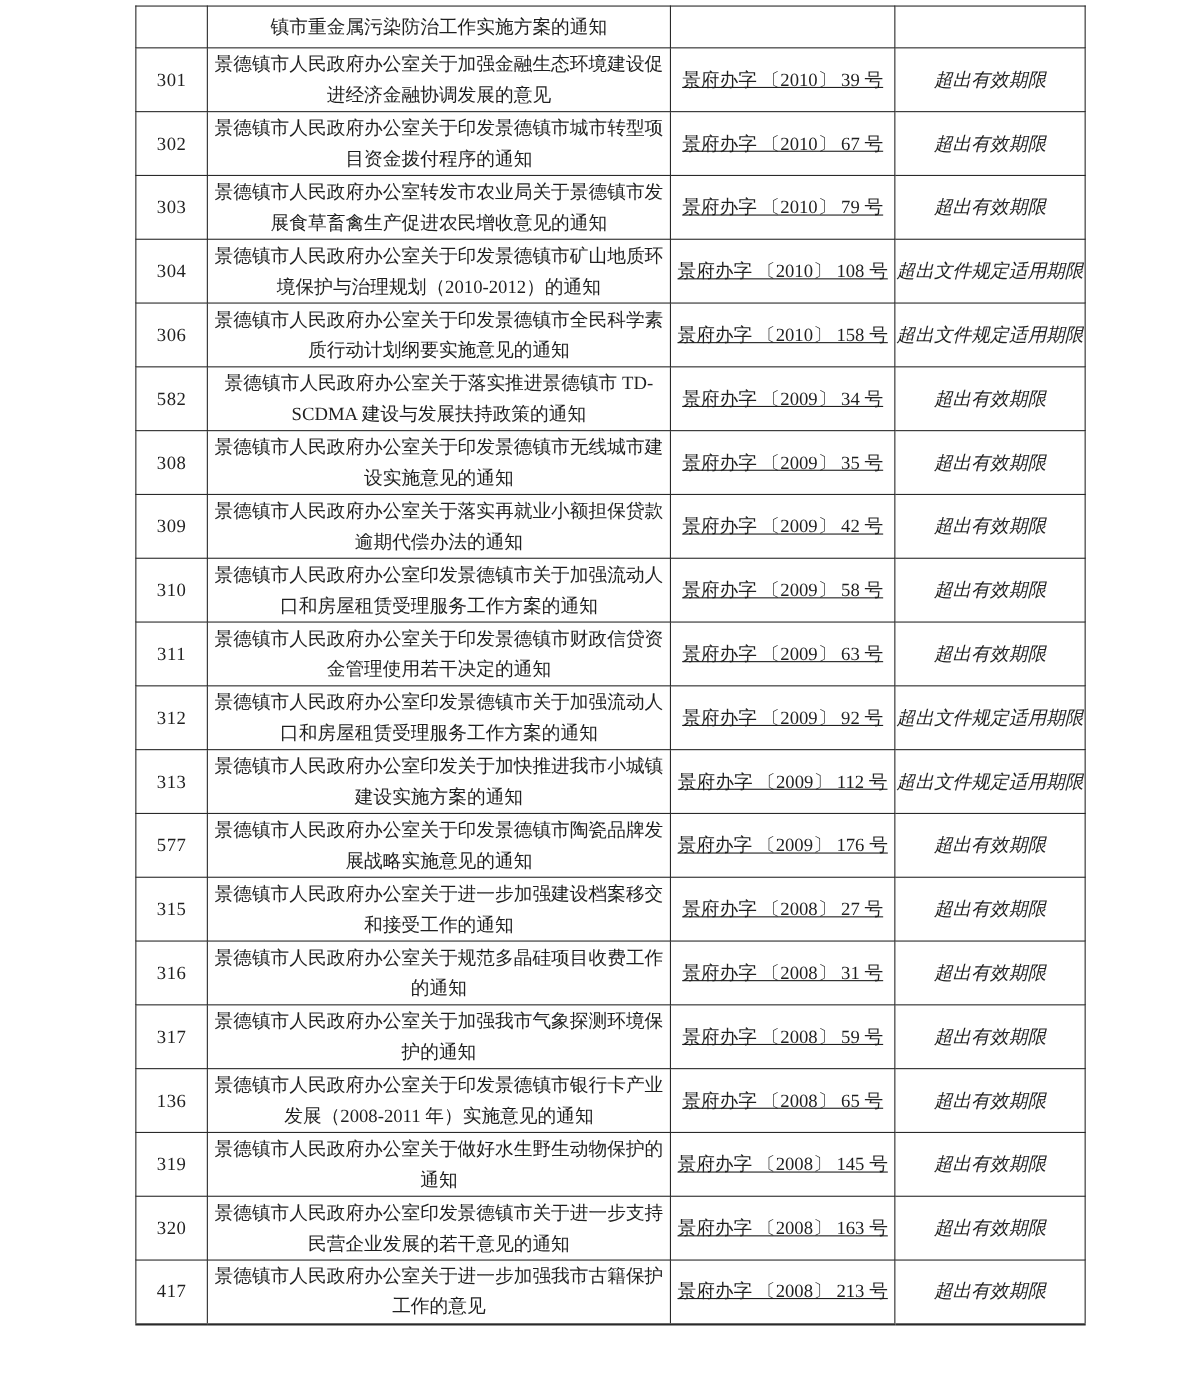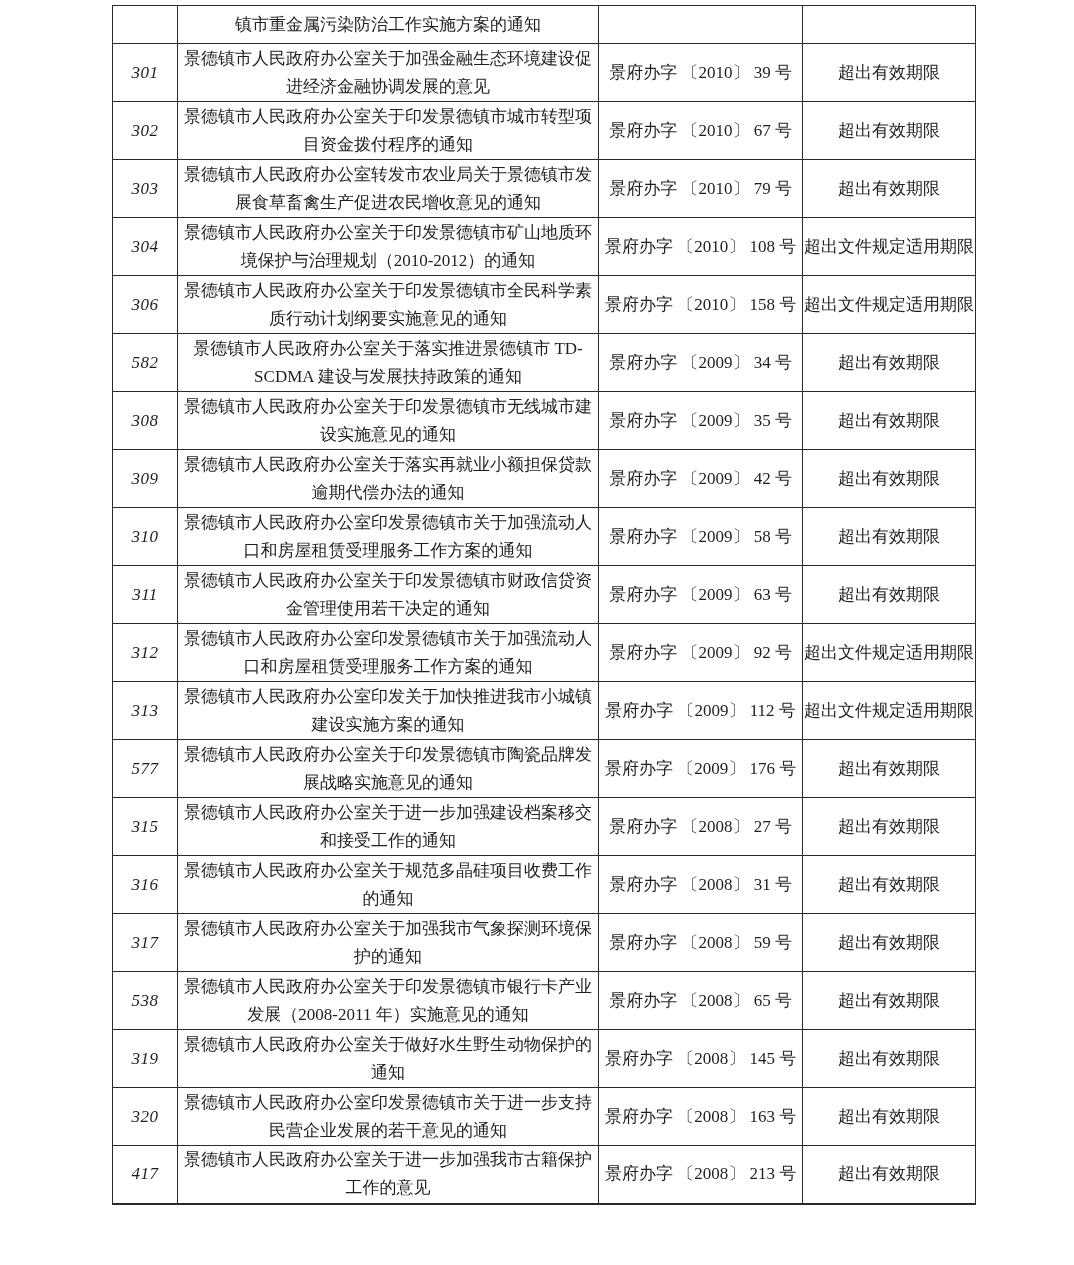--- a/index.html
+++ b/index.html
@@ -15,41 +15,41 @@
   }
   .sheet {
     position: relative;
     width: 1074px;
     height: 1265px;
     background: #ffffff;
     overflow: hidden;
   }
   table.doc-table {
     position: absolute;
-    left: 112px;
+    left: 123px;
     top: 5px;
     width: 863px;
     border-collapse: collapse;
     table-layout: fixed;
   }
   table.doc-table td {
     border: 1px solid #2a2a2a;
     text-align: center;
     vertical-align: middle;
     font-size: 17px;
     line-height: 28px;
     padding: 0;
     overflow: hidden;
   }
   tr.doc-row { height: 58px; }
   tr.partial { height: 38px; }
-  td.num   { font-size: 16px; letter-spacing: 0.5px; font-style: italic; }
+  td.num   { font-size: 16px; letter-spacing: 0.5px; }
   td.title { padding: 0 3px; }
-  td.docno { white-space: nowrap; font-size: 16px; }
-  td.status { padding: 0 8px; }
+  td.docno { white-space: nowrap; font-size: 16px; text-decoration: underline; }
+  td.status { padding: 0 8px; font-style: italic; }
   tr.doc-row:last-child td { border-bottom-width: 2px; }
 </style>
 </head>
 <body>
 
 <div class="sheet">
   <table class="doc-table">
     <colgroup>
       <col style="width:65px">
       <col style="width:421px">
@@ -153,21 +153,21 @@
           <td class="docno">景府办字 〔2008〕 31 号</td>
           <td class="status">超出有效期限</td>
         </tr>
         <tr class="doc-row">
           <td class="num">317</td>
           <td class="title">景德镇市人民政府办公室关于加强我市气象探测环境保护的通知</td>
           <td class="docno">景府办字 〔2008〕 59 号</td>
           <td class="status">超出有效期限</td>
         </tr>
         <tr class="doc-row">
-          <td class="num">538</td>
+          <td class="num">136</td>
           <td class="title">景德镇市人民政府办公室关于印发景德镇市银行卡产业发展（2008-2011 年）实施意见的通知</td>
           <td class="docno">景府办字 〔2008〕 65 号</td>
           <td class="status">超出有效期限</td>
         </tr>
         <tr class="doc-row">
           <td class="num">319</td>
           <td class="title">景德镇市人民政府办公室关于做好水生野生动物保护的通知</td>
           <td class="docno">景府办字 〔2008〕 145 号</td>
           <td class="status">超出有效期限</td>
         </tr>

